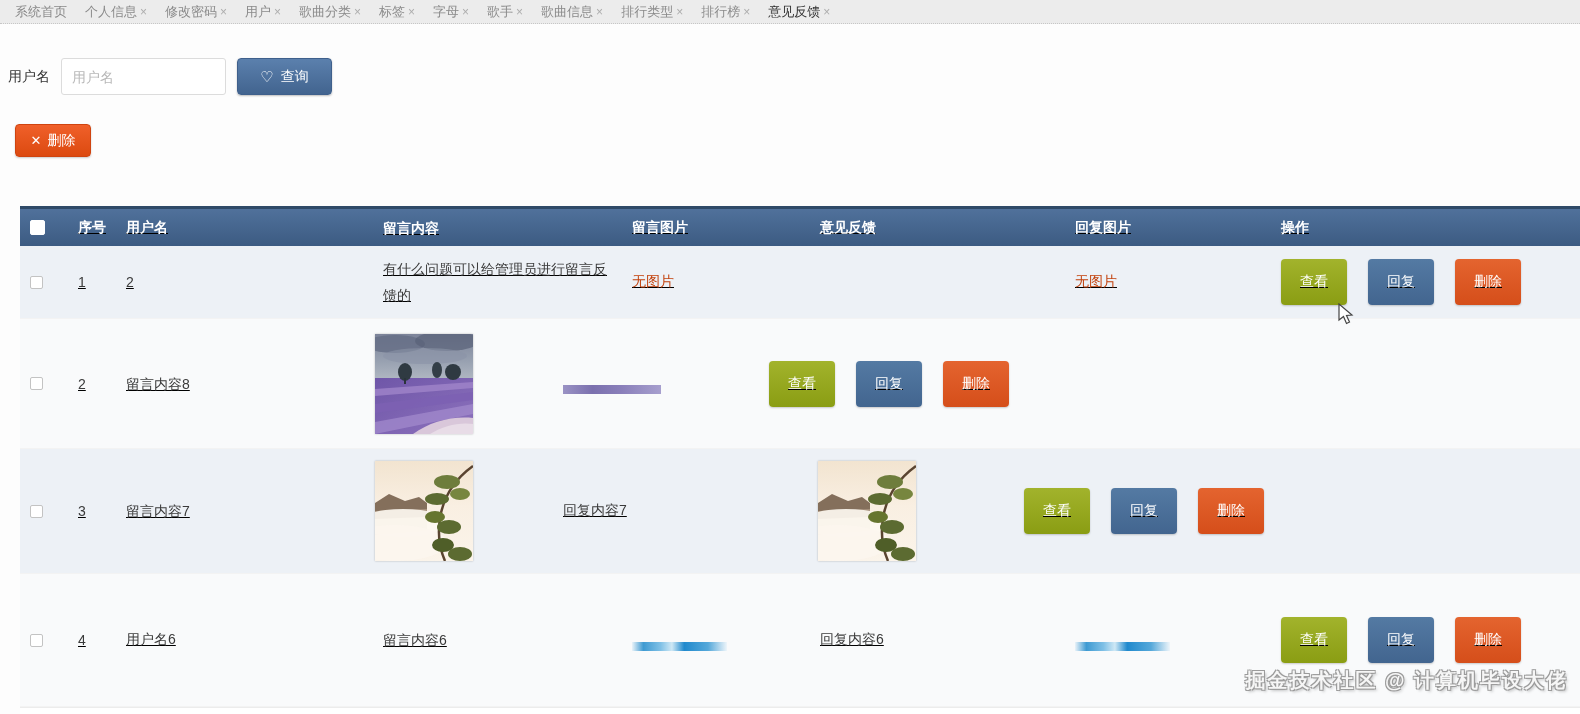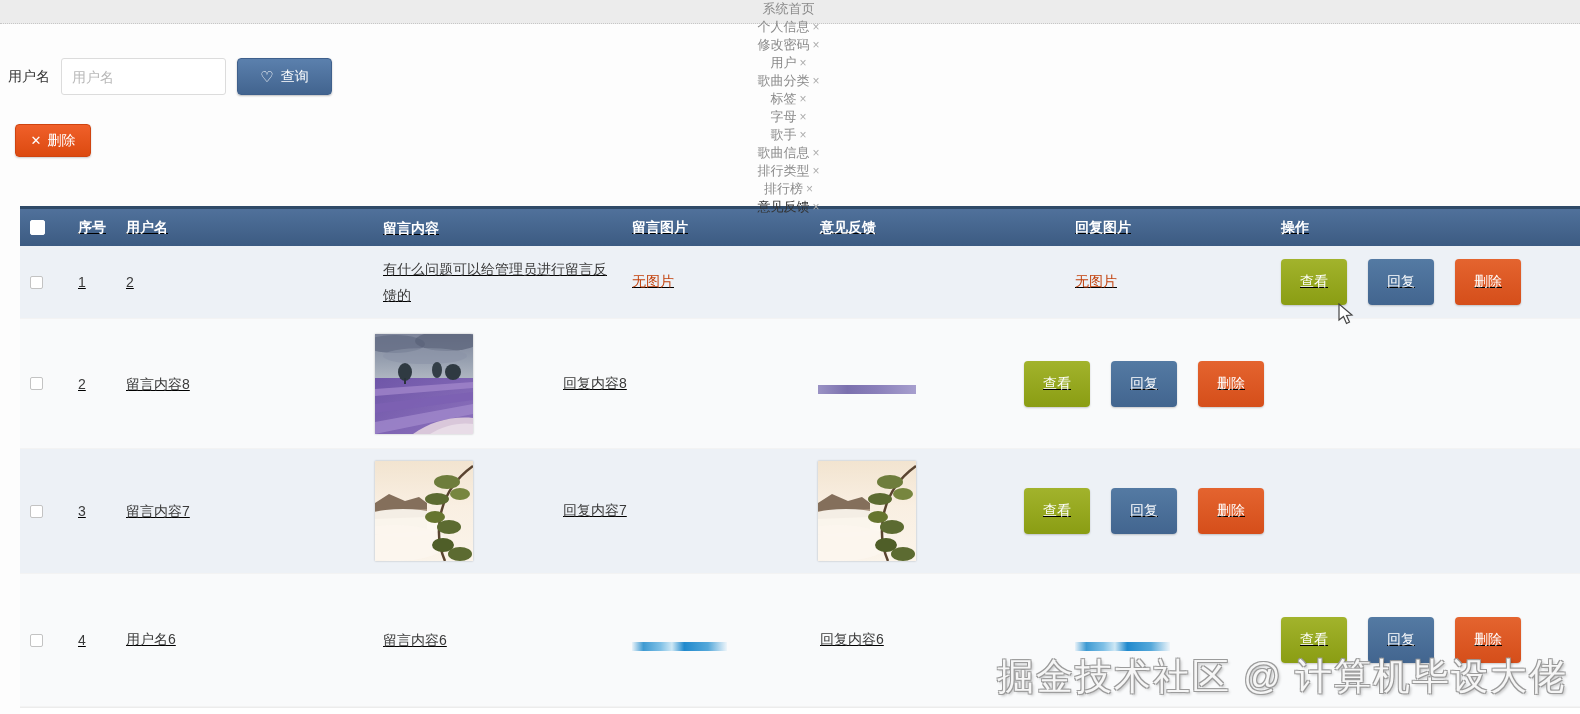--- a/index.html
+++ b/index.html
@@ -1,20 +1,20 @@
 <!DOCTYPE html>
 <html><head>
 <meta charset="utf-8">
 <style>
   * { margin:0; padding:0; box-sizing:border-box; }
   html,body { width:1580px; height:714px; overflow:hidden; background:#fdfdfd;
     font-family:"Liberation Sans", sans-serif; }
   
   .tabbar { height:24px; background:#ececec; border-bottom:1px dotted #c6c6c6;
-    display:flex; align-items:center; padding-left:15px; font-size:13px; color:#8a8a8a;flex-direction:column; }
+    display:flex; align-items:center; padding-left:15px; font-size:13px; color:#8a8a8a; }
   .tab { margin-right:18px; display:flex; align-items:center; gap:3px; cursor:pointer; white-space:nowrap; }
   .tab.active { color:#333; }
   .tab-x { color:#adadad; font-size:12px; }
   
   .search-row { margin:34px 0 0 8px; display:flex; align-items:center; }
   .search-label { font-size:14px; color:#333; margin-right:11px; }
   .search-input { width:165px; height:37px; border:1px solid #dcdcdc; border-radius:3px;
     padding:0 10px; font-size:14px; color:#333; background:#fff; outline:none; }
   .search-input::placeholder { color:#b8b8b8; }
   .btn-query { margin-left:11px; width:95px; height:37px; border:1px solid #3f608c; border-radius:4px;
@@ -59,21 +59,21 @@
   .c-msgimg > span, .c-replyimg > span { align-self:center; }
   .c-msgimg > .strip, .c-replyimg > .strip { align-self:flex-start; }
   .no-img { color:#c2410c; }
   .btn { width:66px; height:46px; border:none; border-radius:4px; color:#fff; font-size:14px;
     cursor:pointer; margin-right:21px; box-shadow:0 1px 2px rgba(0,0,0,.2); }
   .btn-view { background:linear-gradient(#a2b32c,#8a9d13); }
   .btn-reply { background:linear-gradient(#547aa3,#42658f); }
   .btn-del { background:linear-gradient(#e4642f,#d54e1a); }
   .table-foot { height:16px; background:#fff; border-top:1px solid #ececec; }
   
-  .watermark { position:absolute; right:12px; bottom:12px; font-size:37px; font-weight:normal;
+  .watermark { position:absolute; right:12px; bottom:20px; font-size:20px; font-weight:bold;
     color:#f6f6f6; letter-spacing:2px; white-space:nowrap;
     text-shadow:-1px -1px 0 #9b9b9b, 1px -1px 0 #9b9b9b, -1px 1px 0 #9b9b9b, 1px 1px 0 #9b9b9b, 2px 2px 3px rgba(0,0,0,.25); }
   .cursor { position:absolute; left:1338px; top:303px; pointer-events:none; }
 </style>
 </head>
 <body>
 
 <div class="tabbar" id="tabbar">
     <span class="tab">
       <span>系统首页</span>
@@ -201,21 +201,20 @@
                 <rect x="29" y="44" width="2" height="6" fill="#2a333b"></rect>
                 <ellipse cx="62" cy="36" rx="5" ry="8" fill="#333e47"></ellipse>
                 <ellipse cx="78" cy="38" rx="8" ry="8" fill="#2f3a42"></ellipse>
                 <path d="M0 55 L98 48 L98 54 L0 62 Z" fill="#9d83c8" opacity=".85"></path>
                 <path d="M0 70 L98 58 L98 66 L0 79 Z" fill="#7c60b2" opacity=".9"></path>
                 <path d="M0 88 L98 70 L98 80 L0 100 Z" fill="#a289cc" opacity=".75"></path>
                 <path d="M38 100 C55 88 76 82 98 84 L98 100 Z" fill="#d9c7da"></path>
                 <path d="M55 100 C68 92 84 88 98 90 L98 100 Z" fill="#e8dce7"></path>
               </svg></span>
           </div>
-    <div class="cell c-reply">回复内容8</div>
     <div class="cell c-replyimg">
             <span class="img-wrap strip"><svg width="98" height="9" viewBox="0 0 98 9" preserveAspectRatio="none">
                 <defs>
                   <linearGradient id="g1a" x1="0" y1="0" x2="1" y2="0">
                     <stop offset="0" stop-color="#9a92c4"></stop>
                     <stop offset=".3" stop-color="#7b70ae"></stop>
                     <stop offset=".6" stop-color="#8a7fba"></stop>
                     <stop offset="1" stop-color="#a79fce"></stop>
                   </linearGradient>
                 </defs>

